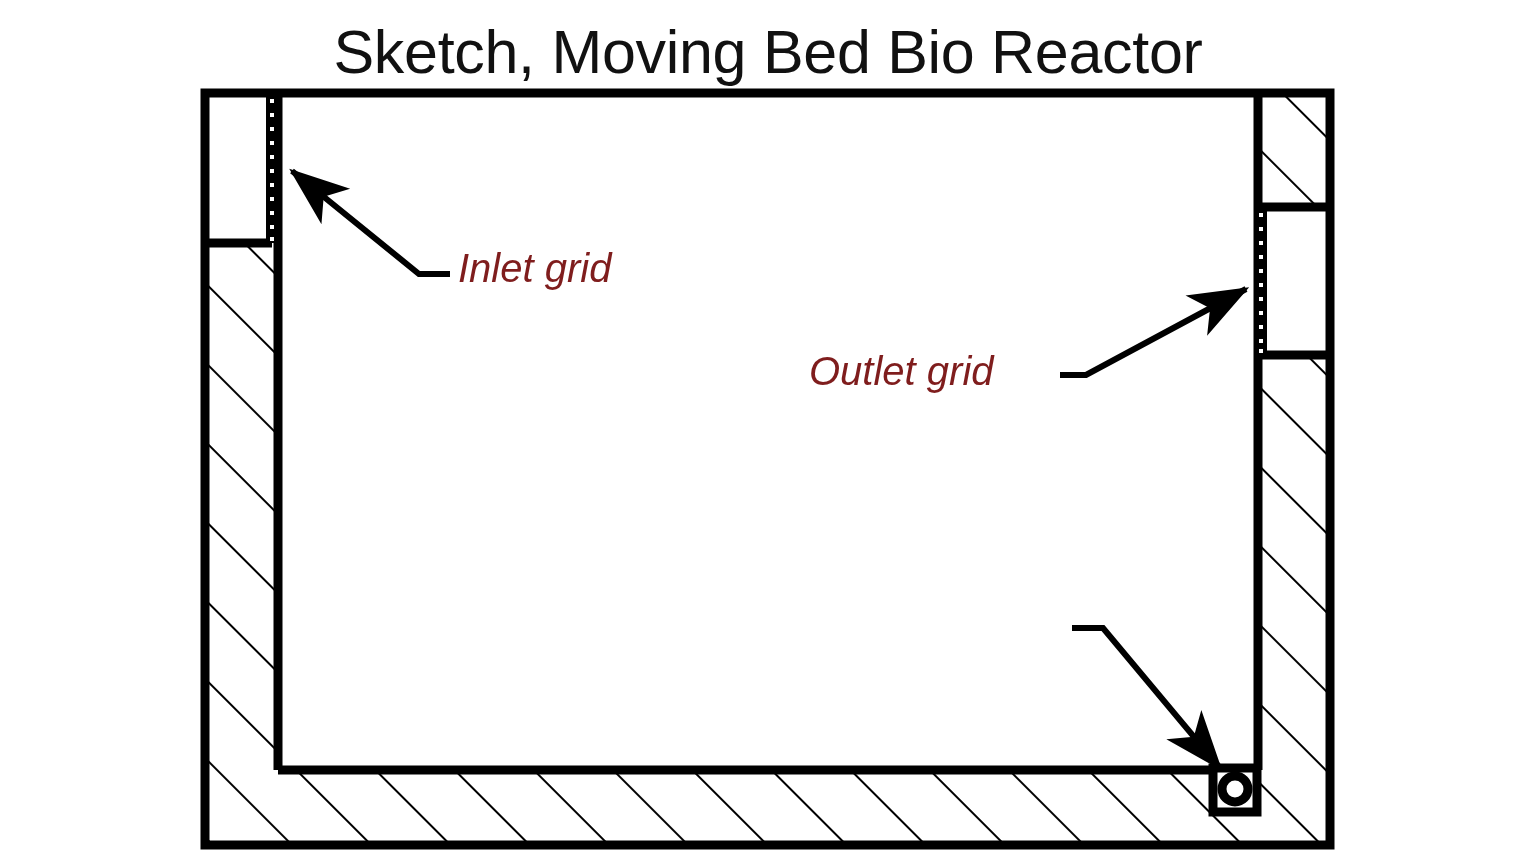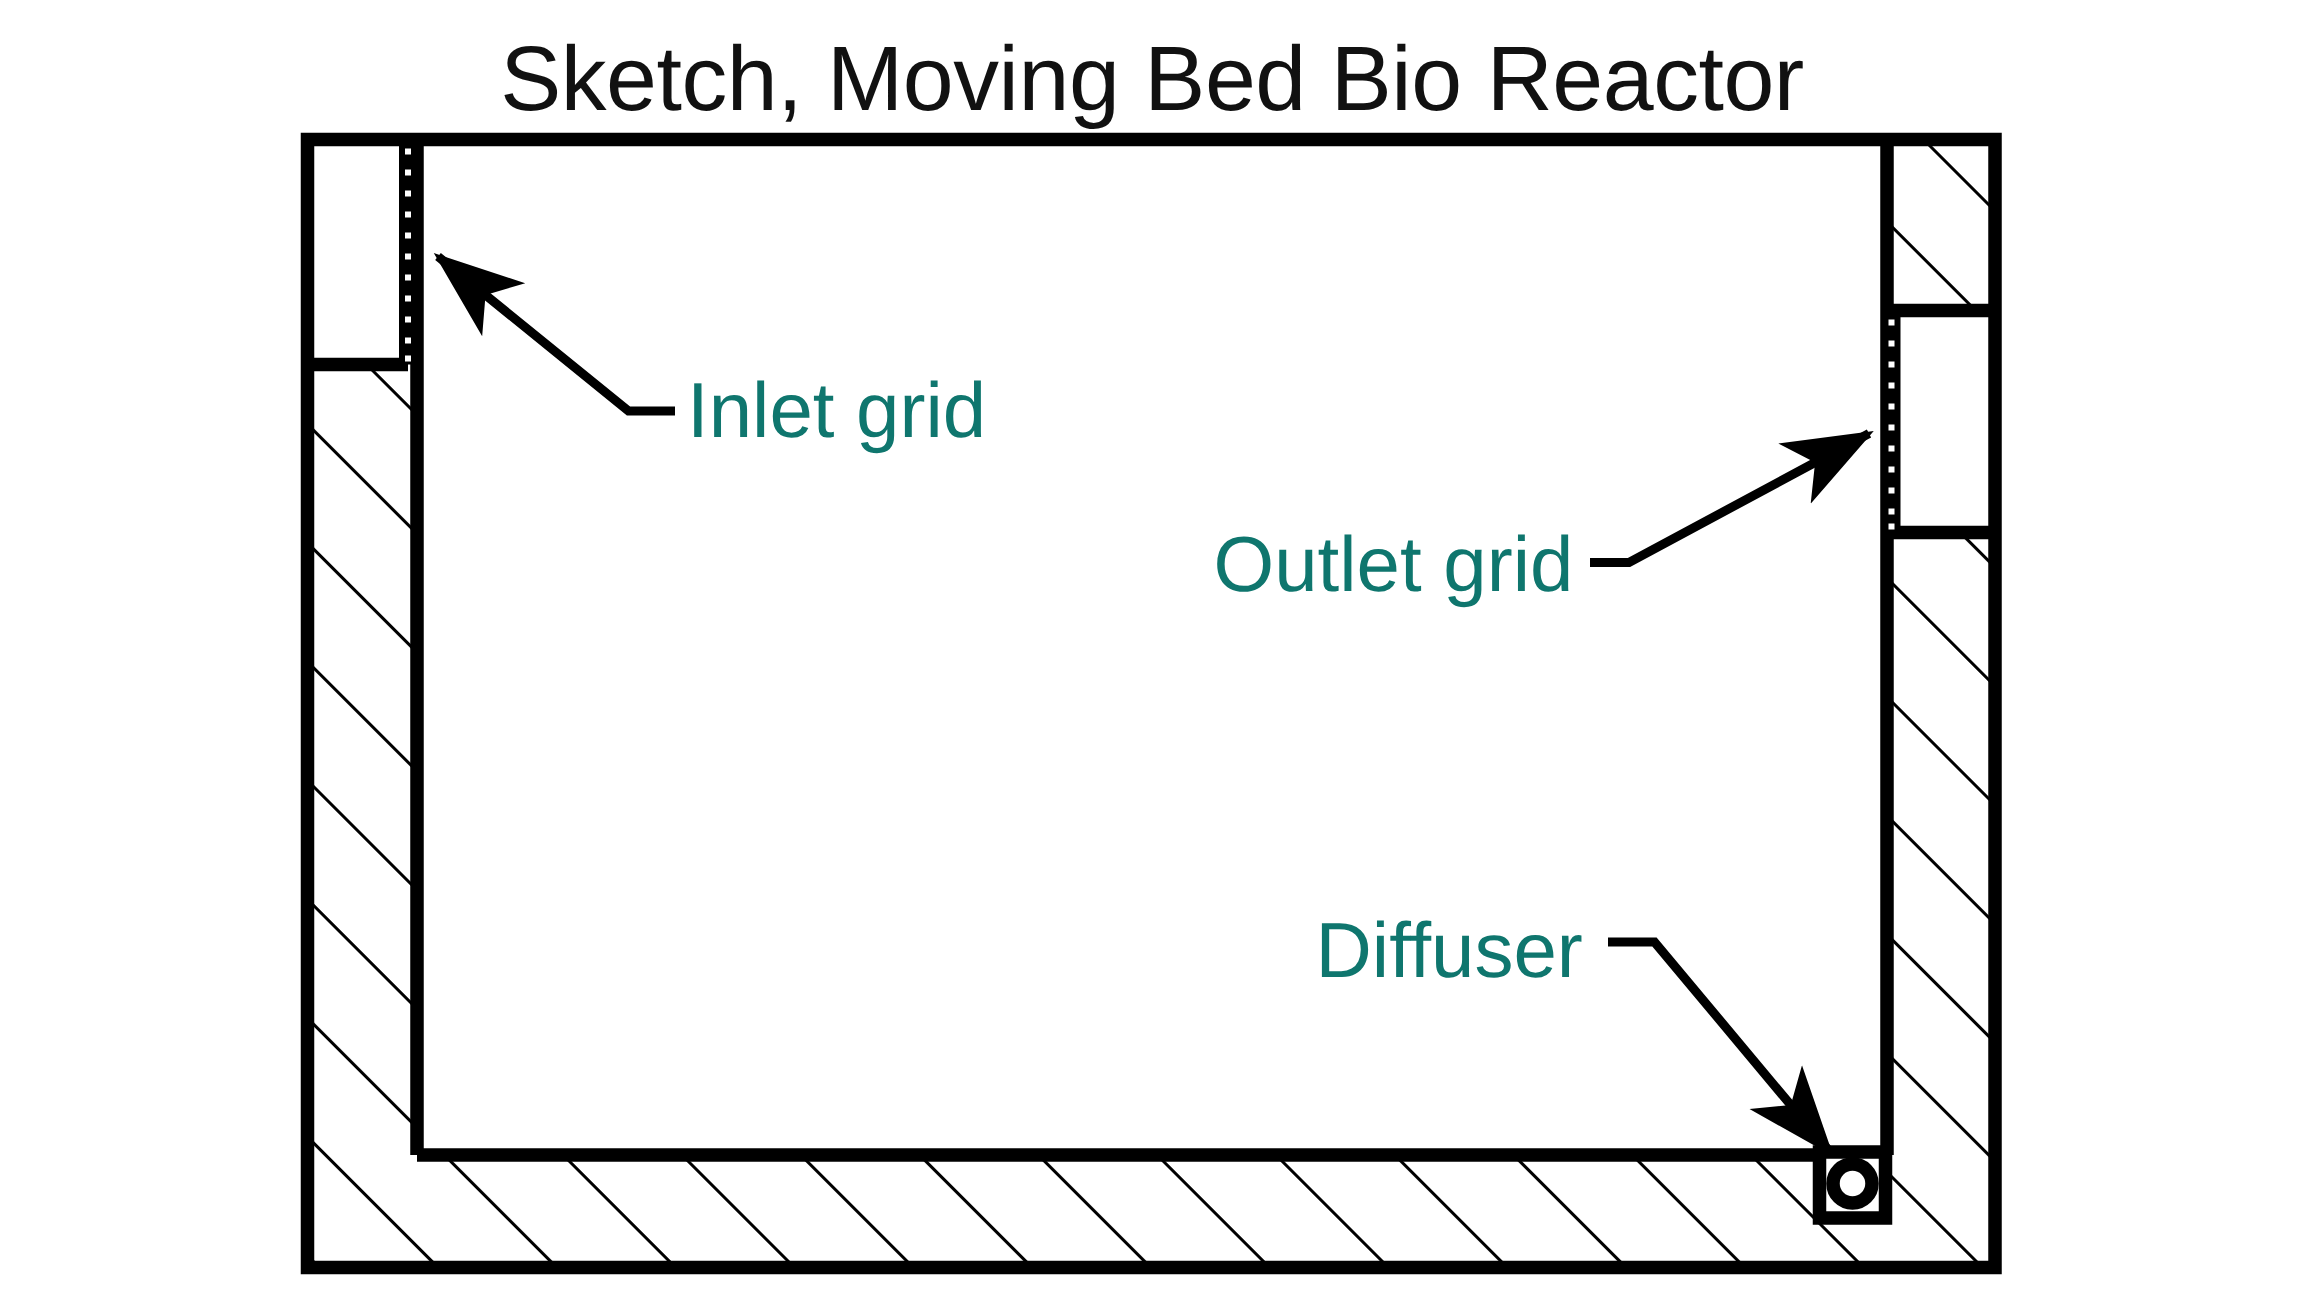--- a/index.html
+++ b/index.html
@@ -33,25 +33,26 @@
     line-height: 1;
     color: #111111;
   }
   #drawing-svg {
     position: absolute;
     left: 0;
     top: 0;
   }
   .callout-text {
     position: absolute;
-    font-size: 52px;
+    font-size: 40px;
     font-weight: 400;
     line-height: 1;
     white-space: nowrap;
-    color: #0f766e;
+    color: #7f1d1d;
+    font-style: italic;
   }
   #label-inlet-grid  { left: 458px; top: 248px; }
   #label-outlet-grid { left: 789px; top: 351px; margin-left: 20px; }
   #label-diffuser    { left: 877px; top: 608px; }
 </style>
 </head>
 <body>
 
 <div id="stage">
 
@@ -148,15 +149,14 @@
       <path d="M 1060,375 L 1086,375 L 1246,289" marker-end="url(#arrowhead)"></path>
       <path d="M 1072,628 L 1103,628 L 1220,768" marker-end="url(#arrowhead)"></path>
     </g>
 
   </svg>
 
   <div id="label-inlet-grid" class="callout-text">Inlet grid</div>
 
   <div id="label-outlet-grid" class="callout-text">Outlet grid</div>
 
-  <div id="label-diffuser" class="callout-text">Diffuser</div>
 
 </div>
 
 </body></html>

